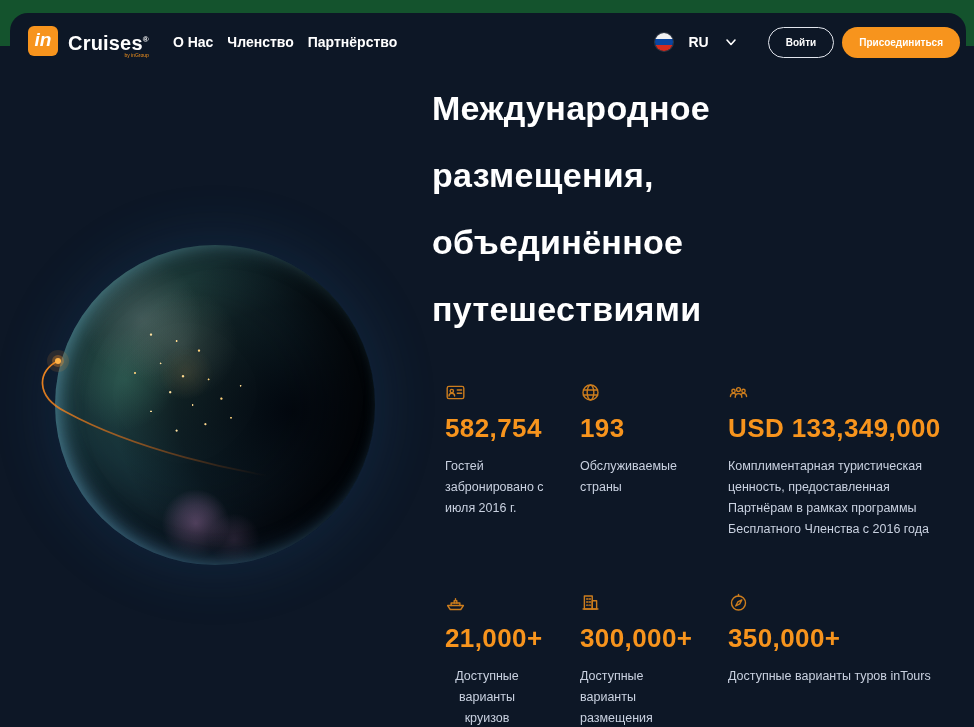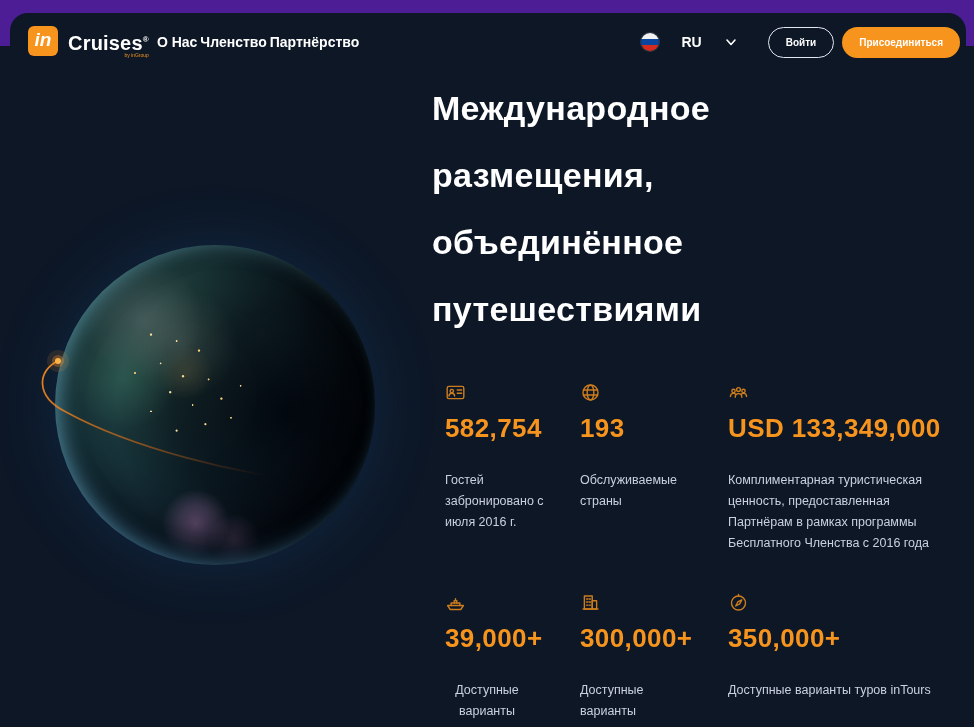--- a/index.html
+++ b/index.html
@@ -1,38 +1,38 @@
 <!DOCTYPE html>
 <html><head>
 <meta charset="utf-8">
 <style>
   * { margin:0; padding:0; box-sizing:border-box; }
   body { background:#ffffff; font-family:"Liberation Sans", sans-serif; }
-  .stage { position:relative; width:974px; height:727px; background:#4c1d95; overflow:hidden;
+  .stage { position:relative; width:974px; height:727px; background:#14532d; overflow:hidden;
            outline:1px solid #a9bdd6; }
   .dark-card { position:absolute; top:13px; left:10px; right:8px; bottom:0;
                background:#0d1726; border-radius:18px 18px 0 0; }
   .dark-fill { position:absolute; top:46px; left:0; right:0; bottom:0; background:#0d1726; }
 
   
   .header { position:absolute; top:13px; left:10px; right:8px; height:58px;
             display:flex; align-items:center; padding:0 6px 0 18px; z-index:5; }
   .logo { display:flex; align-items:flex-start; cursor:pointer; }
   .logo-mark { width:30px; height:30px; background:#f7941d; border-radius:6px; color:#fff;
                font-style:italic; font-weight:bold; font-size:19px; display:flex;
                align-items:center; justify-content:center; padding-bottom:2px; }
   .logo-textwrap { margin-left:10px; position:relative; }
   .logo-text { color:#fff; font-size:20px; font-weight:bold; letter-spacing:0.2px; line-height:30px; }
   .logo-reg { color:#fff; font-size:8px; vertical-align:super; }
   .logo-by { display:block; text-align:right; color:#f7941d; font-size:5px; margin-top:-6px; }
 
-  .nav { display:flex; gap:3px; margin-left:8px; }
+  .nav { display:flex; gap:14px; margin-left:24px; }
   .nav-item { color:#fff; font-size:14px; font-weight:bold; cursor:pointer; white-space:nowrap; }
 
-  .lang { margin-left:auto; display:flex; align-items:center; gap:22px; cursor:pointer; margin-right:30px; }
+  .lang { margin-left:auto; display:flex; align-items:center; gap:15px; cursor:pointer; margin-right:30px; }
   .flag { width:18px; height:18px; border-radius:50%;
           background:linear-gradient(180deg,#f2f2f2 0 34%, #0a46a0 34% 67%, #d52b1e 67% 100%);
           box-shadow:0 0 0 1px rgba(255,255,255,0.15); }
   .lang-code { color:#fff; font-size:14px; font-weight:bold; }
   .chev { width:14px; height:14px; display:block; }
 
   .btn { height:31px; border-radius:16px; font-size:10px; font-weight:bold; color:#fff;
          display:inline-flex; align-items:center; padding:0 17px; cursor:pointer; white-space:nowrap; }
   .btn-login { border:1.5px solid #e2e6ee; background:transparent; }
   .btn-join  { border:none; background:#f7941d; margin-left:8px; }
@@ -80,21 +80,21 @@
   .orbit { position:absolute; left:20px; top:120px; width:340px; height:190px; }
 
   
   .stats { position:absolute; left:445px; top:382px; z-index:4;
            display:grid; grid-template-columns:135px 148px 246px; grid-template-rows:210px auto;
            align-items:start; }
   .stat { display:flex; flex-direction:column; align-items:flex-start; }
   .stat-icon { height:22px; color:#cd7d1d; margin-bottom:11px; }
   .stat-icon svg { width:21px; height:21px; display:block; }
   .stat-value { color:#f7941d; font-size:26px; font-weight:800; letter-spacing:0.4px; line-height:1; }
-  .stat-desc { margin-top:29px; color:#c9d1e0; font-size:12.5px; line-height:21px; }
+  .stat-desc { margin-top:15px; color:#c9d1e0; font-size:12.5px; line-height:21px; }
   .stat:nth-child(1) .stat-desc { max-width:102px; }
   .stat:nth-child(2) .stat-desc { max-width:116px; }
   .stat:nth-child(3) .stat-desc { max-width:210px; }
   .stat:nth-child(4) .stat-desc { max-width:84px;text-align:center; }
   .stat:nth-child(5) .stat-desc { max-width:96px; }
   .stat:nth-child(6) .stat-desc { max-width:222px; }
 </style>
 </head>
 <body>
 
@@ -199,21 +199,21 @@
 
     <div class="stat">
       <span class="stat-icon">
         <svg viewBox="0 0 24 24" fill="none" stroke="currentColor" stroke-width="1.6" stroke-linecap="round" stroke-linejoin="round">
           <path d="M3 15.5 h18 l-3 4.5 h-12 z"></path>
           <path d="M7 15.5 v-3 h10 v3"></path>
           <path d="M10.5 12.5 v-2.6 h3 v2.6"></path>
           <line x1="12" y1="9.9" x2="12" y2="7.6"></line>
         </svg>
       </span>
-      <span class="stat-value">39,000+</span>
+      <span class="stat-value">21,000+</span>
       <span class="stat-desc">Доступные варианты круизов</span>
     </div>
 
     <div class="stat">
       <span class="stat-icon">
         <svg viewBox="0 0 24 24" fill="none" stroke="currentColor" stroke-width="1.6" stroke-linecap="round" stroke-linejoin="round">
           <rect x="5" y="4.5" width="9" height="15"></rect>
           <rect x="14" y="10" width="5" height="9.5"></rect>
           <line x1="3.5" y1="19.5" x2="20.5" y2="19.5"></line>
           <line x1="7.5" y1="8" x2="9" y2="8"></line>

